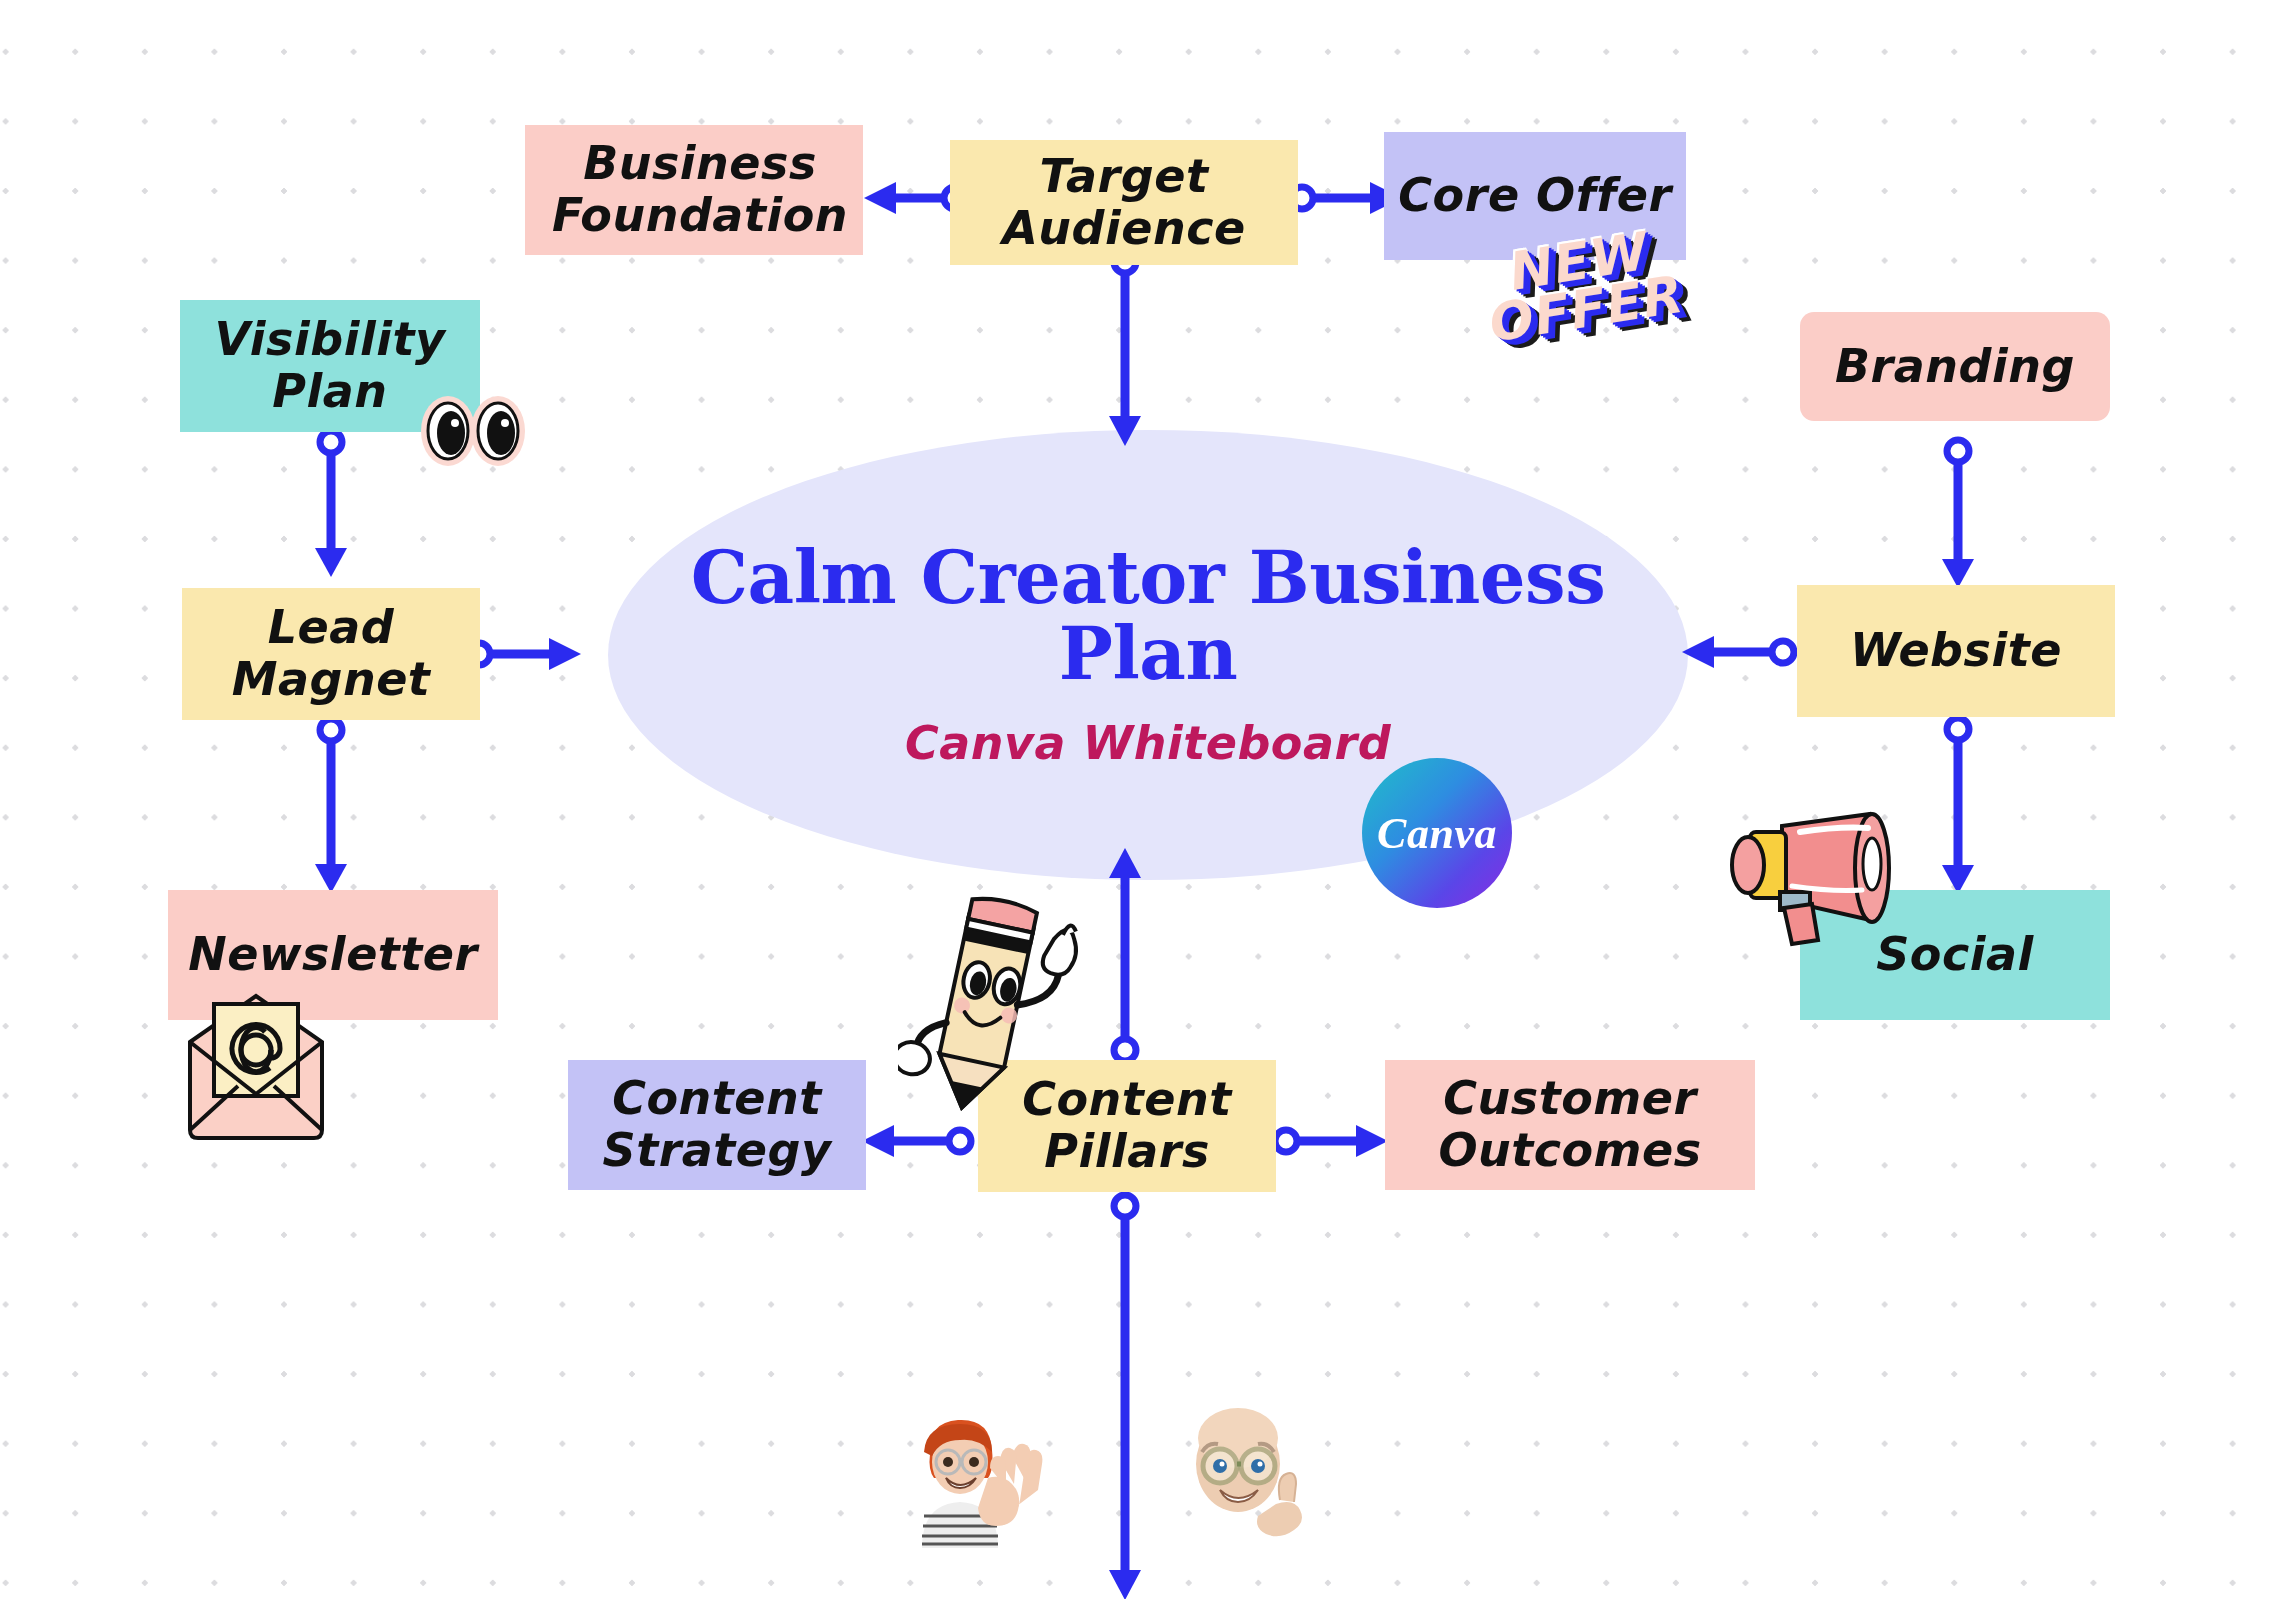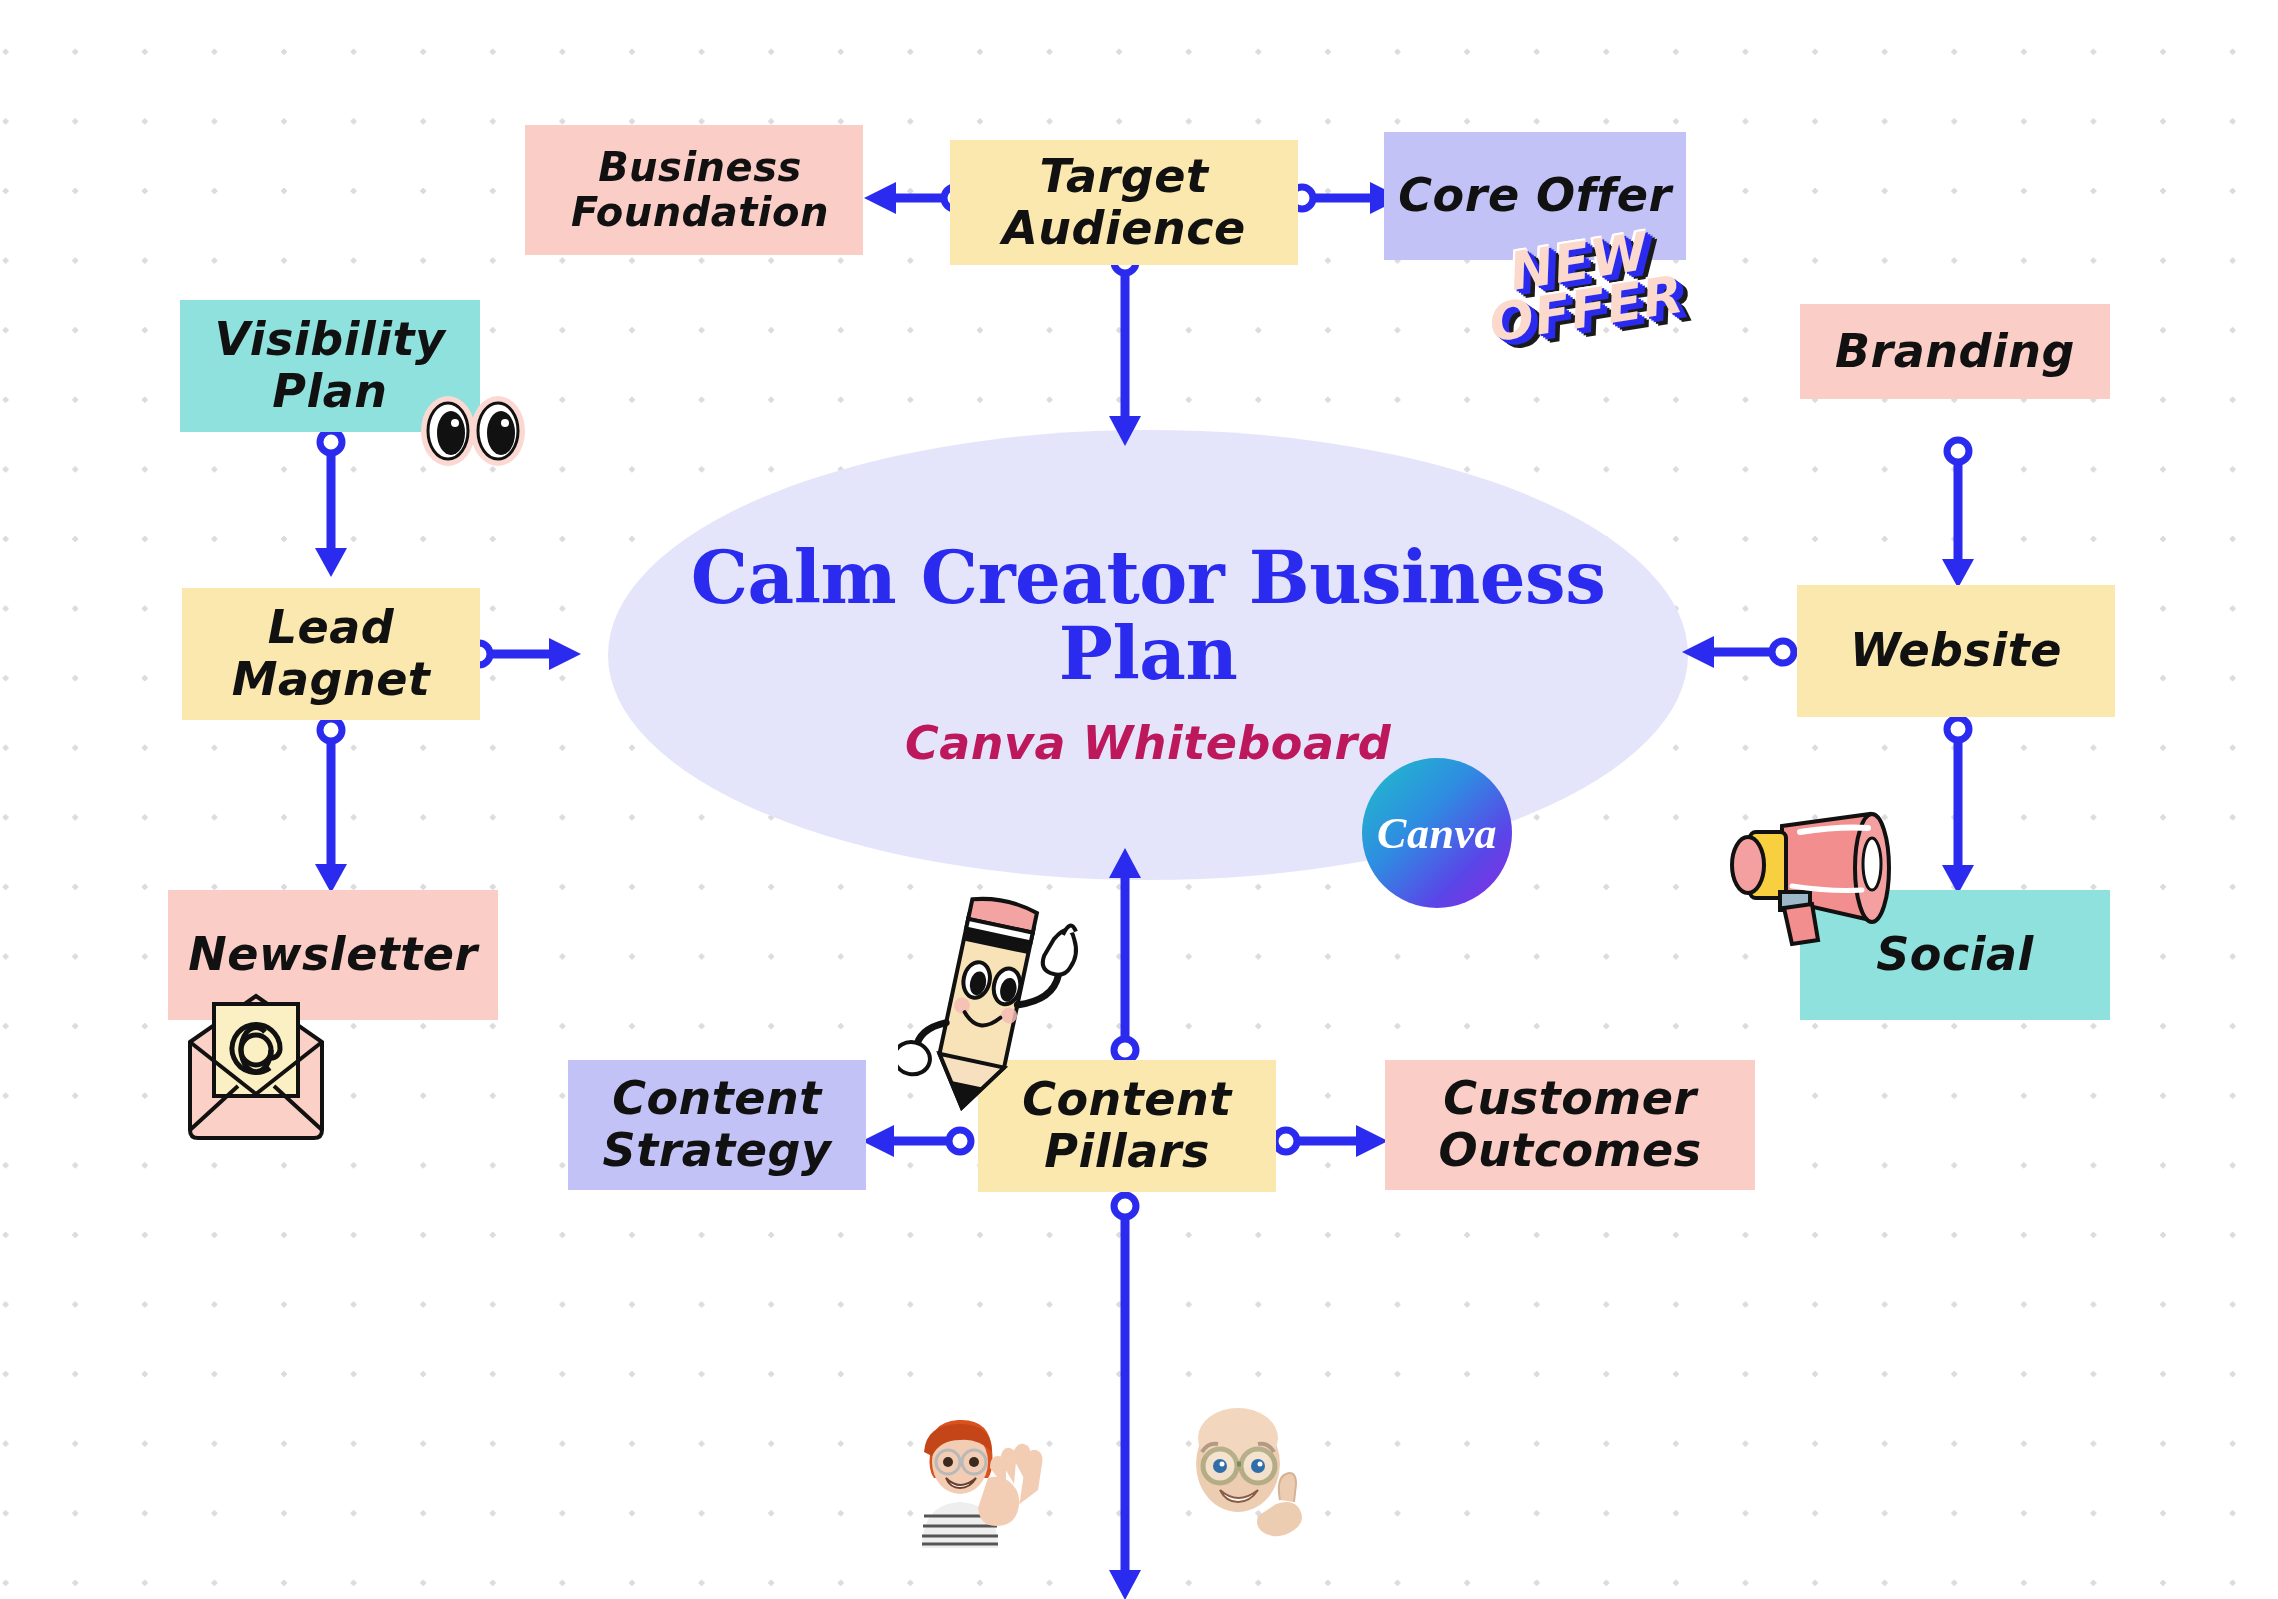--- a/index.html
+++ b/index.html
@@ -222,21 +222,21 @@
 
   <div class="hub" style="left:608px; top:430px; width:1080px; height:450px;">
     <div class="hub-title">Calm Creator Business Plan</div>
     <div class="hub-sub">Canva Whiteboard</div>
   </div>
 
   <div class="canva-badge" style="left:1362px; top:758px; width:150px; height:150px;">
     <span>Canva</span>
   </div>
 
-  <div class="node" style="left:525px; top:125px; width:338px; height:130px; background:#fbcdc7; font-size:40px;padding-left:12px;">
+  <div class="node" style="left:525px; top:125px; width:338px; height:130px; background:#fbcdc7; font-size:46px;padding-left:12px;">
     <div>
       <span>Business</span>
       <span>Foundation</span>
     </div>
   </div>
 
   <div class="node" style="left:950px; top:140px; width:348px; height:125px; background:#fae8ae; font-size:46px;">
     <div>
       <span>Target</span>
       <span>Audience</span>
@@ -262,21 +262,21 @@
       <span>Magnet</span>
     </div>
   </div>
 
   <div class="node" style="left:168px; top:890px; width:330px; height:130px; background:#fbcdc7; font-size:46px;">
     <div>
       <span>Newsletter</span>
     </div>
   </div>
 
-  <div class="node" style="left:1800px; top:304px; width:310px; height:95px; background:#fbcdc7; font-size:46px;">
+  <div class="node" style="left:1800px; top:312px; width:310px; height:109px; background:#fbcdc7; font-size:46px;border-radius:14px;">
     <div>
       <span>Branding</span>
     </div>
   </div>
 
   <div class="node" style="left:1797px; top:585px; width:318px; height:132px; background:#fae8ae; font-size:46px;">
     <div>
       <span>Website</span>
     </div>
   </div>

